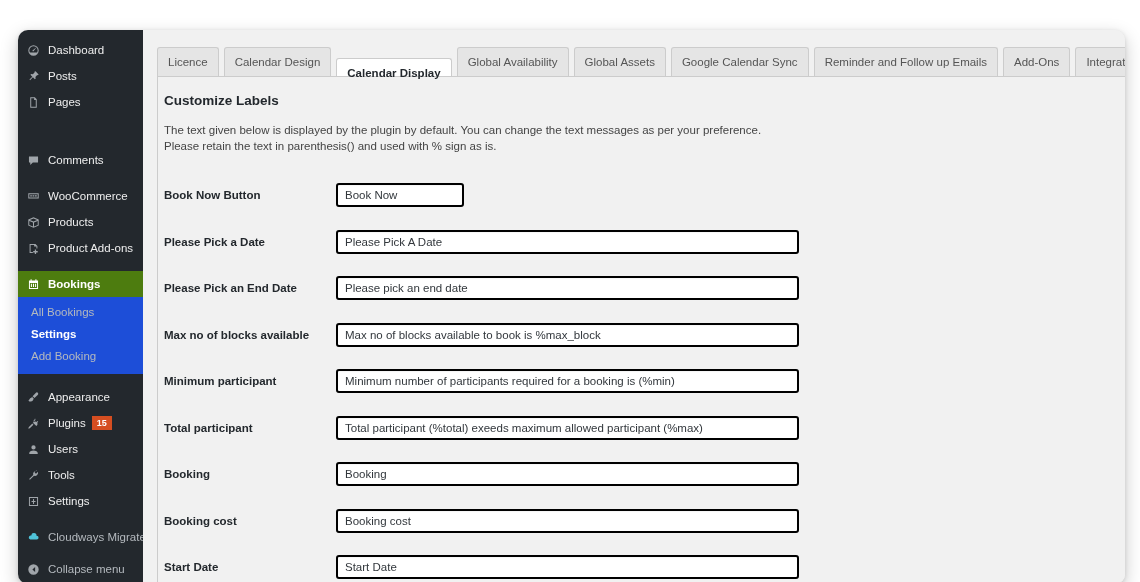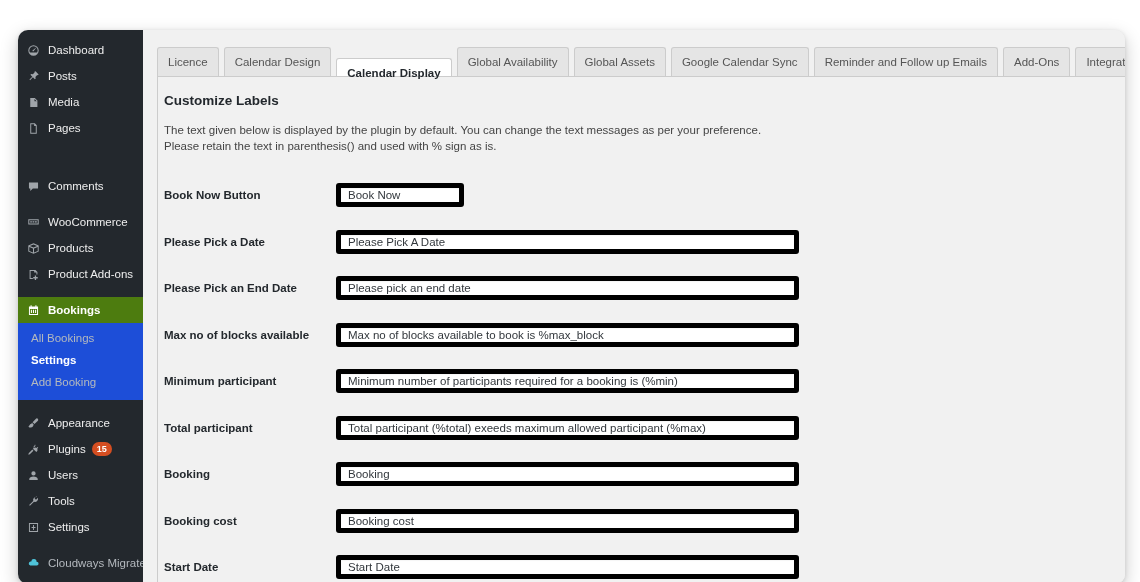--- a/index.html
+++ b/index.html
@@ -187,21 +187,21 @@
   .form-label {
     width: 172px;
     flex: 0 0 172px;
     font-size: 11.5px;
     font-weight: bold;
     color: #23282d;
   }
   .form-input {
     height: 24px;
     box-sizing: border-box;
-    border: 5px solid #000000;
+    border: 2px solid #000000;
     border-radius: 3px;
     background: #ffffff;
     padding: 0 7px;
     font-size: 11.5px;
     color: #32373c;
     font-family: "Liberation Sans", sans-serif;
     outline: none;
     box-shadow: 0 1px 1px rgba(0,0,0,0.04) inset;
   }
   .form-input.narrow { width: 128px; }
@@ -222,28 +222,20 @@
           </span>
           <span class="lbl">Dashboard</span>
         </div>
         <div class="menu-item">
           <span class="ico">
             <svg width="13" height="13" viewBox="0 0 20 20" fill="currentColor">
               <path d="M13.2 2.1l4.7 4.7-1.3 1.3-.9-.3-2.8 2.8.5 2.4-1.3 1.3-3-3-4.4 4.4-.9-.9 4.4-4.4-3-3L6.5 6l2.4.5 2.8-2.8-.3-.9z"></path>
             </svg>
           </span>
           <span class="lbl">Posts</span>
-        </div>
-        <div class="menu-item">
-          <span class="ico">
-            <svg width="13" height="13" viewBox="0 0 20 20" fill="currentColor">
-              <path d="M5 3h7l4 4v10H5V3zm6.5 1.5V8H15M7 11h6v1.2H7zm0 2.4h6v1.2H7z"></path>
-            </svg>
-          </span>
-          <span class="lbl">Media</span>
         </div>
         <div class="menu-item">
           <span class="ico">
             <svg width="13" height="13" viewBox="0 0 20 20" fill="currentColor">
               <path d="M5 2h7l3 3v13H5V2zm1.5 1.5v13h7V6h-2.5V3.5z"></path>
             </svg>
           </span>
           <span class="lbl">Pages</span>
         </div>
         <div class="menu-item" style="margin-bottom: 10px; margin-top: 32px;">
@@ -302,21 +294,21 @@
           </span>
           <span class="lbl">Appearance</span>
         </div>
         <div class="menu-item">
           <span class="ico">
             <svg width="13" height="13" viewBox="0 0 20 20" fill="currentColor">
               <path d="M12.3 2.2l1.1 1.1-1.6 1.6 2.8 2.8 1.6-1.6 1.1 1.1-1.6 1.6c.8 1.4.6 3.2-.6 4.4l-.7.7L9 8.9l.7-.7c1.2-1.2 3-1.4 4.4-.6l-1.8-1.8-1.6 1.6-1.1-1.1 1.6-1.6zM8.2 10.1l1.7 1.7-5.6 5.6-2.2.5.5-2.2 5.6-5.6z"></path>
             </svg>
           </span>
           <span class="lbl">Plugins</span>
-          <span style="margin-left:6px;background:#d54e21;color:#fff;border-radius:7px;font-size:9px;font-weight:bold;padding:1px 5px;line-height:12px;display:inline-block;">15</span>
+          <span style="margin-left:6px;background:#d54e21;color:#fff;border-radius:0;font-size:9px;font-weight:bold;padding:1px 5px;line-height:12px;display:inline-block;">15</span>
         </div>
         <div class="menu-item">
           <span class="ico">
             <svg width="13" height="13" viewBox="0 0 20 20" fill="currentColor">
               <path d="M10 3.5a3.3 3.3 0 110 6.6 3.3 3.3 0 010-6.6zm0 8c3.6 0 6.5 1.8 6.5 4v1.5h-13V15.5c0-2.2 2.9-4 6.5-4z"></path>
             </svg>
           </span>
           <span class="lbl">Users</span>
         </div>
         <div class="menu-item">

